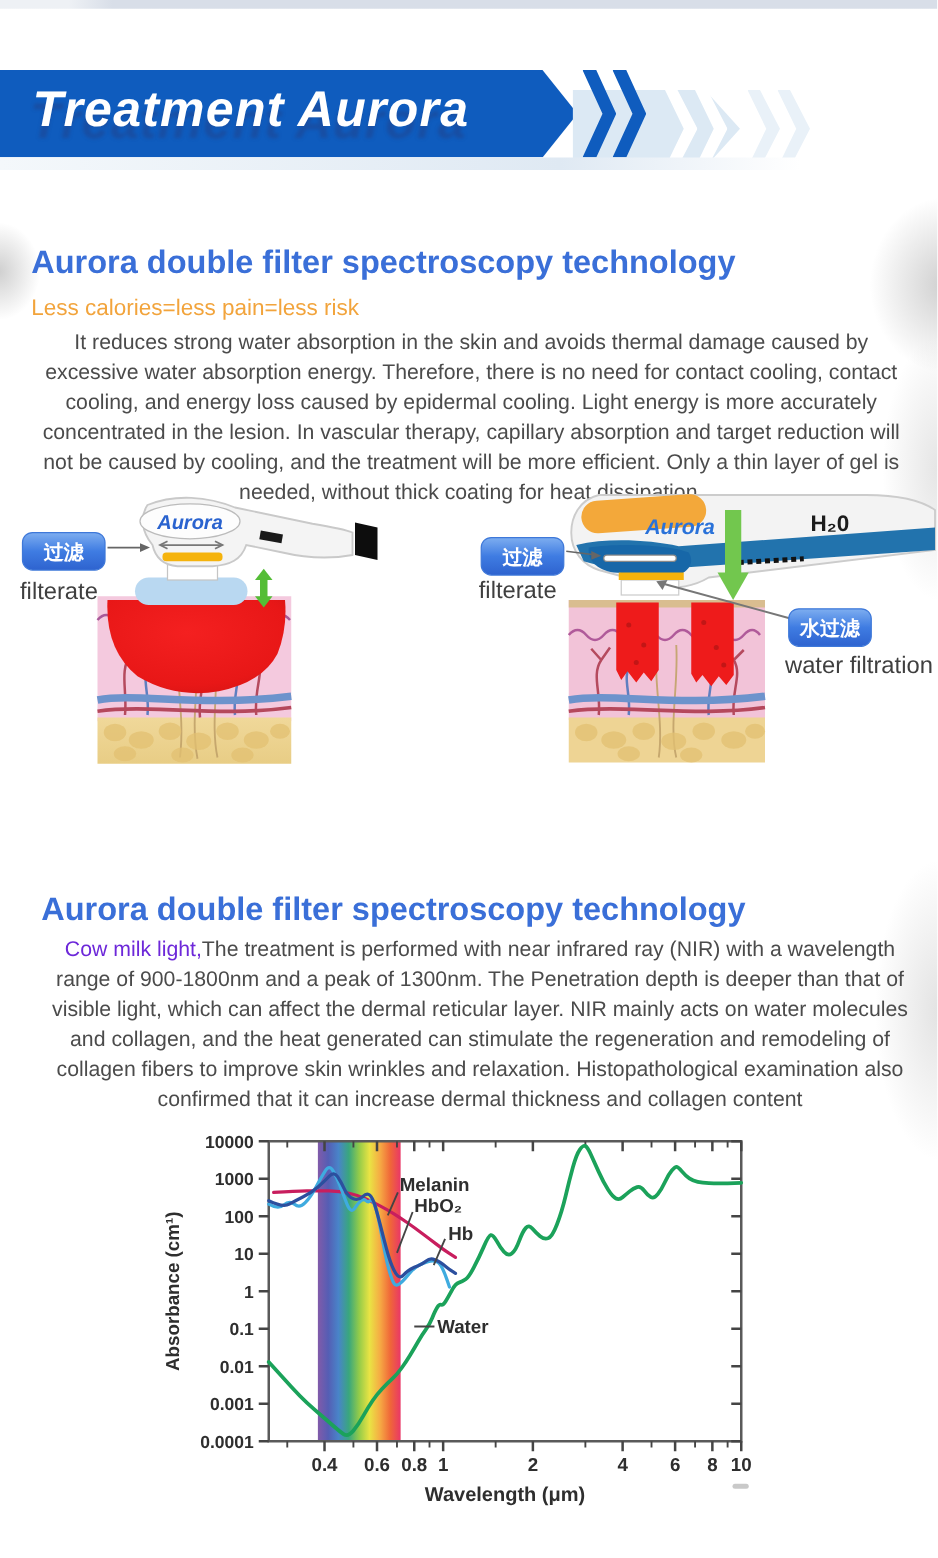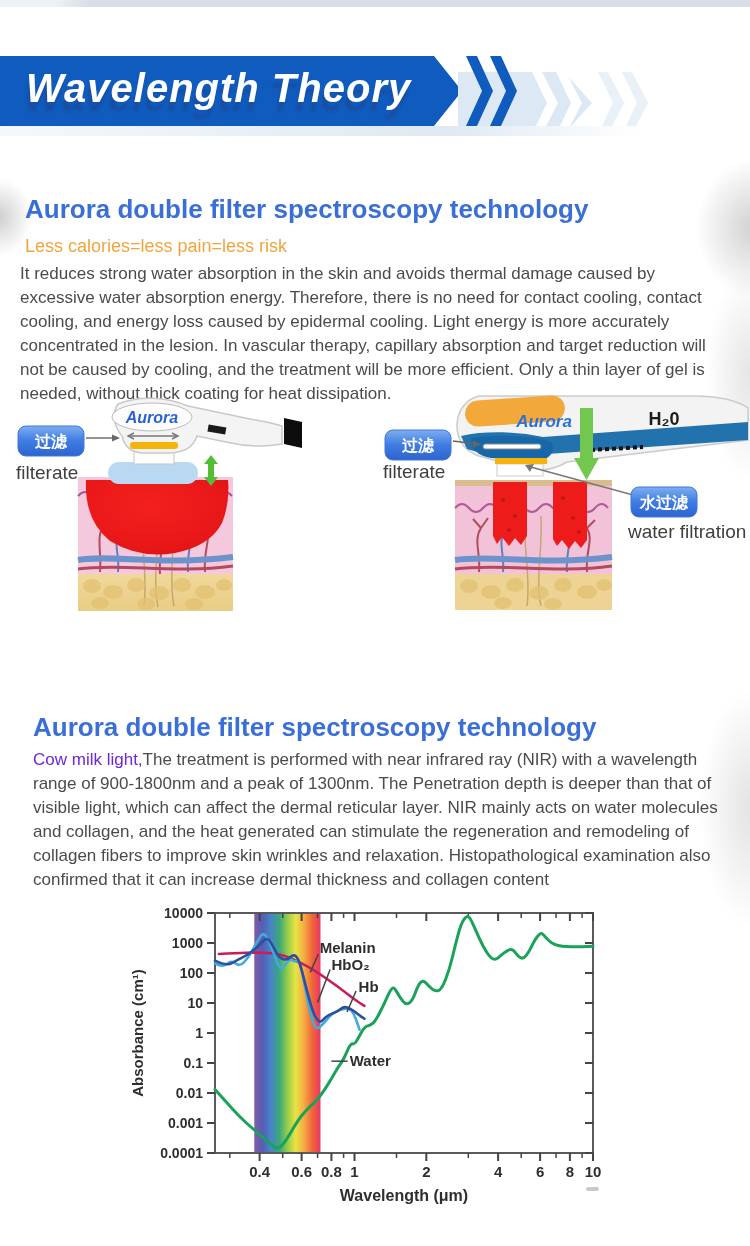--- a/index.html
+++ b/index.html
@@ -30,39 +30,39 @@
   .wm{position:absolute;border-radius:50%;background:radial-gradient(closest-side,#cfcfcf,rgba(207,207,207,0));}
   .wm.wm1{left:-34px;top:178px;width:66px;height:78px;}
   .wm.wm2{left:696px;top:158px;width:120px;height:140px;}
   .wm.wm3{left:706px;top:270px;width:90px;height:210px;opacity:.55;}
   .wm.wm4{left:700px;top:688px;width:104px;height:240px;opacity:.6;}
   .wm-dash{position:absolute;left:586px;top:1187px;width:13px;height:4px;background:#c9c9c9;border-radius:2px;}
   
   .sec-heading{position:absolute;left:25px;margin:0;font-size:26px;font-weight:bold;color:#3a6fd8;white-space:nowrap;text-align:center;}
   .h1{top:194px;} .h2{left:33px;top:712px;}
   .sec-sub{position:absolute;left:25px;top:236px;font-size:18px;color:#f2a43c;}
-  .body-text{position:absolute;margin:0;font-size:17px;line-height:24px;color:#4b4b4b;text-align:left;}
+  .body-text{position:absolute;margin:0;font-size:17px;line-height:24px;color:#4b4b4b;text-align:center;}
   .p1{left:20px;top:262px;width:714px;}
   .p2{left:33px;top:748px;width:702px;}
   .lead-orange{color:#6d28d9;margin-top:34px;}
   svg text{font-family:"Liberation Sans",sans-serif;}
   .diagram{position:absolute;}
   .dgl{left:0;top:392px;}
   .dgr{left:375px;top:388px;}
   .chart{position:absolute;left:105px;top:893px;}
 </style>
 </head>
 <body>
 
 <div class="page">
 
   <div class="top-strip"></div>
 
   <div class="banner-main">
-    <span class="banner-title">Wavelength Theory</span>
+    <span class="banner-title">Treatment Aurora</span>
   </div>
   <div class="pale-band"></div>
   <div class="chev c1"></div>
   <div class="chev c2"></div>
   <div class="chevw w1"></div>
   <div class="chevw w2"></div>
   <div class="chevf f1"></div>
   <div class="chevf f2"></div>
   <div class="under-bar"></div>
 

